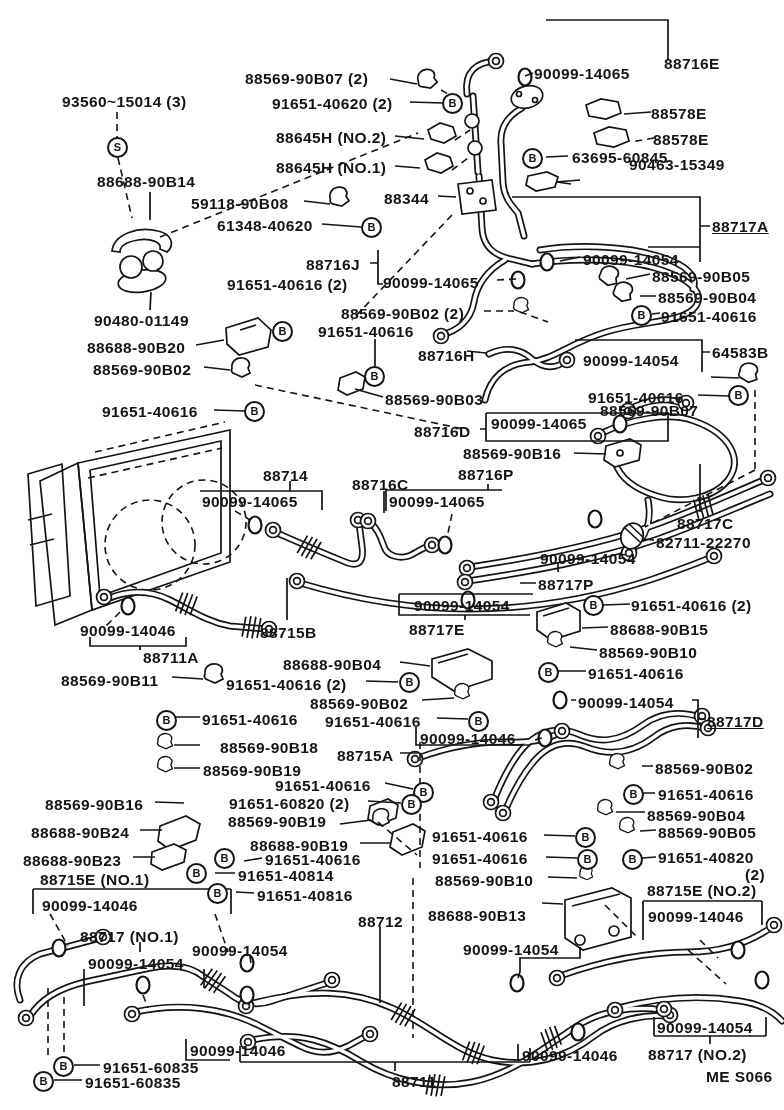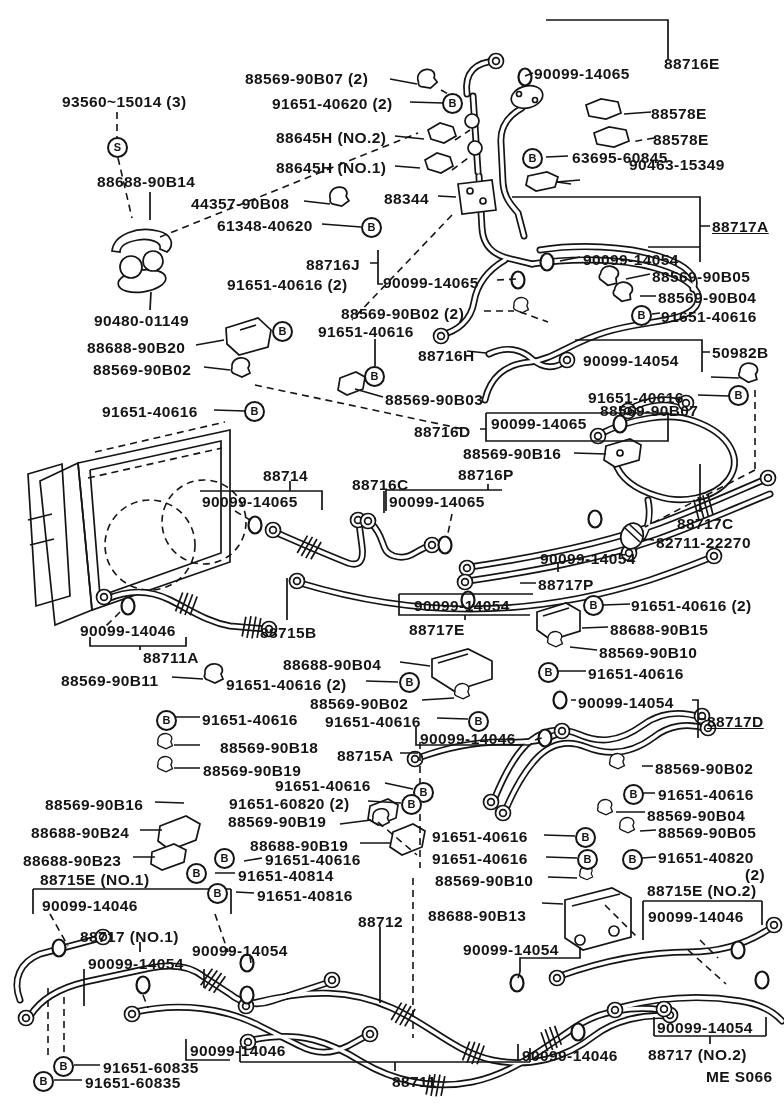--- a/index.html
+++ b/index.html
@@ -264,21 +264,21 @@
     </g>
   </svg>
 
   <div class="layer">
       <div class="plabel" style="left: 62px; top: 94px;">93560~15014 (3)</div>
       <div class="plabel" style="left: 245px; top: 71px;">88569-90B07 (2)</div>
       <div class="plabel" style="left: 272px; top: 96px;">91651-40620 (2)</div>
       <div class="plabel" style="left: 276px; top: 130px;">88645H (NO.2)</div>
       <div class="plabel" style="left: 276px; top: 160px;">88645H (NO.1)</div>
       <div class="plabel" style="left: 97px; top: 174px;">88688-90B14</div>
-      <div class="plabel" style="left: 191px; top: 196px;">44357-90B08</div>
+      <div class="plabel" style="left: 191px; top: 196px;">59118-90B08</div>
       <div class="plabel" style="left: 384px; top: 191px;">88344</div>
       <div class="plabel" style="left: 217px; top: 218px;">61348-40620</div>
       <div class="plabel" style="left: 534px; top: 66px;">90099-14065</div>
       <div class="plabel" style="left: 664px; top: 56px;">88716E</div>
       <div class="plabel" style="left: 651px; top: 106px;">88578E</div>
       <div class="plabel" style="left: 653px; top: 132px;">88578E</div>
       <div class="plabel" style="left: 572px; top: 150px;">63695-60845</div>
       <div class="plabel" style="left: 581px; top: 157px; margin-left: 48px;">90463-15349</div>
       <div class="plabel" style="left: 712px; top: 219px; text-decoration: underline;">88717A</div>
       <div class="plabel" style="left: 306px; top: 257px;">88716J</div>
@@ -288,21 +288,21 @@
       <div class="plabel" style="left: 658px; top: 290px;">88569-90B04</div>
       <div class="plabel" style="left: 661px; top: 309px;">91651-40616</div>
       <div class="plabel" style="left: 227px; top: 277px;">91651-40616 (2)</div>
       <div class="plabel" style="left: 341px; top: 306px;">88569-90B02 (2)</div>
       <div class="plabel" style="left: 318px; top: 324px;">91651-40616</div>
       <div class="plabel" style="left: 94px; top: 313px;">90480-01149</div>
       <div class="plabel" style="left: 87px; top: 340px;">88688-90B20</div>
       <div class="plabel" style="left: 93px; top: 362px;">88569-90B02</div>
       <div class="plabel" style="left: 418px; top: 348px;">88716H</div>
       <div class="plabel" style="left: 583px; top: 353px;">90099-14054</div>
-      <div class="plabel" style="left: 712px; top: 345px;">50982B</div>
+      <div class="plabel" style="left: 712px; top: 345px;">64583B</div>
       <div class="plabel" style="left: 600px; top: 371px; margin-top: 32px;">88569-90B07</div>
       <div class="plabel" style="left: 588px; top: 390px;">91651-40616</div>
       <div class="plabel" style="left: 385px; top: 392px;">88569-90B03</div>
       <div class="plabel" style="left: 102px; top: 404px;">91651-40616</div>
       <div class="plabel" style="left: 414px; top: 424px;">88716D</div>
       <div class="plabel" style="left: 491px; top: 416px;">90099-14065</div>
       <div class="plabel" style="left: 463px; top: 446px;">88569-90B16</div>
       <div class="plabel" style="left: 458px; top: 467px;">88716P</div>
       <div class="plabel" style="left: 263px; top: 468px;">88714</div>
       <div class="plabel" style="left: 352px; top: 477px;">88716C</div>

